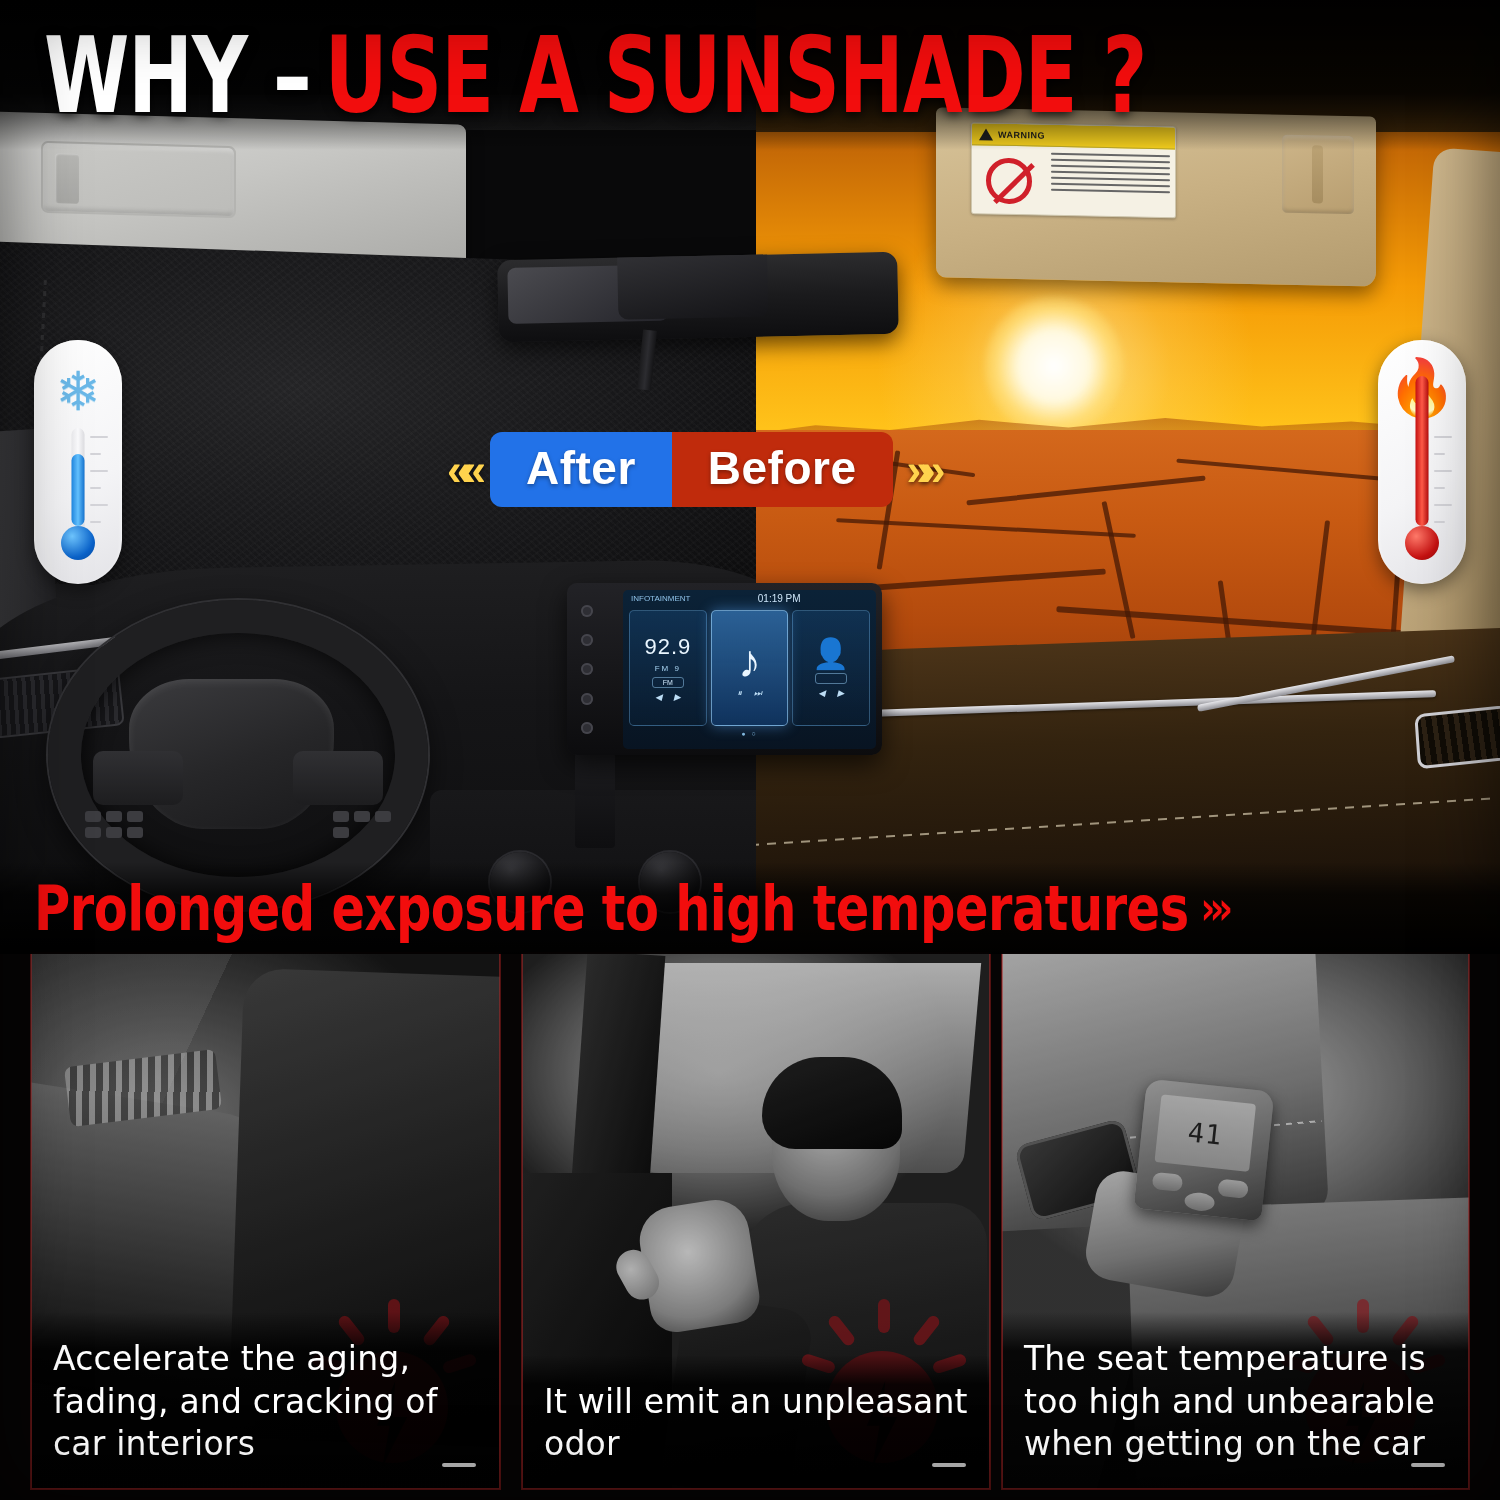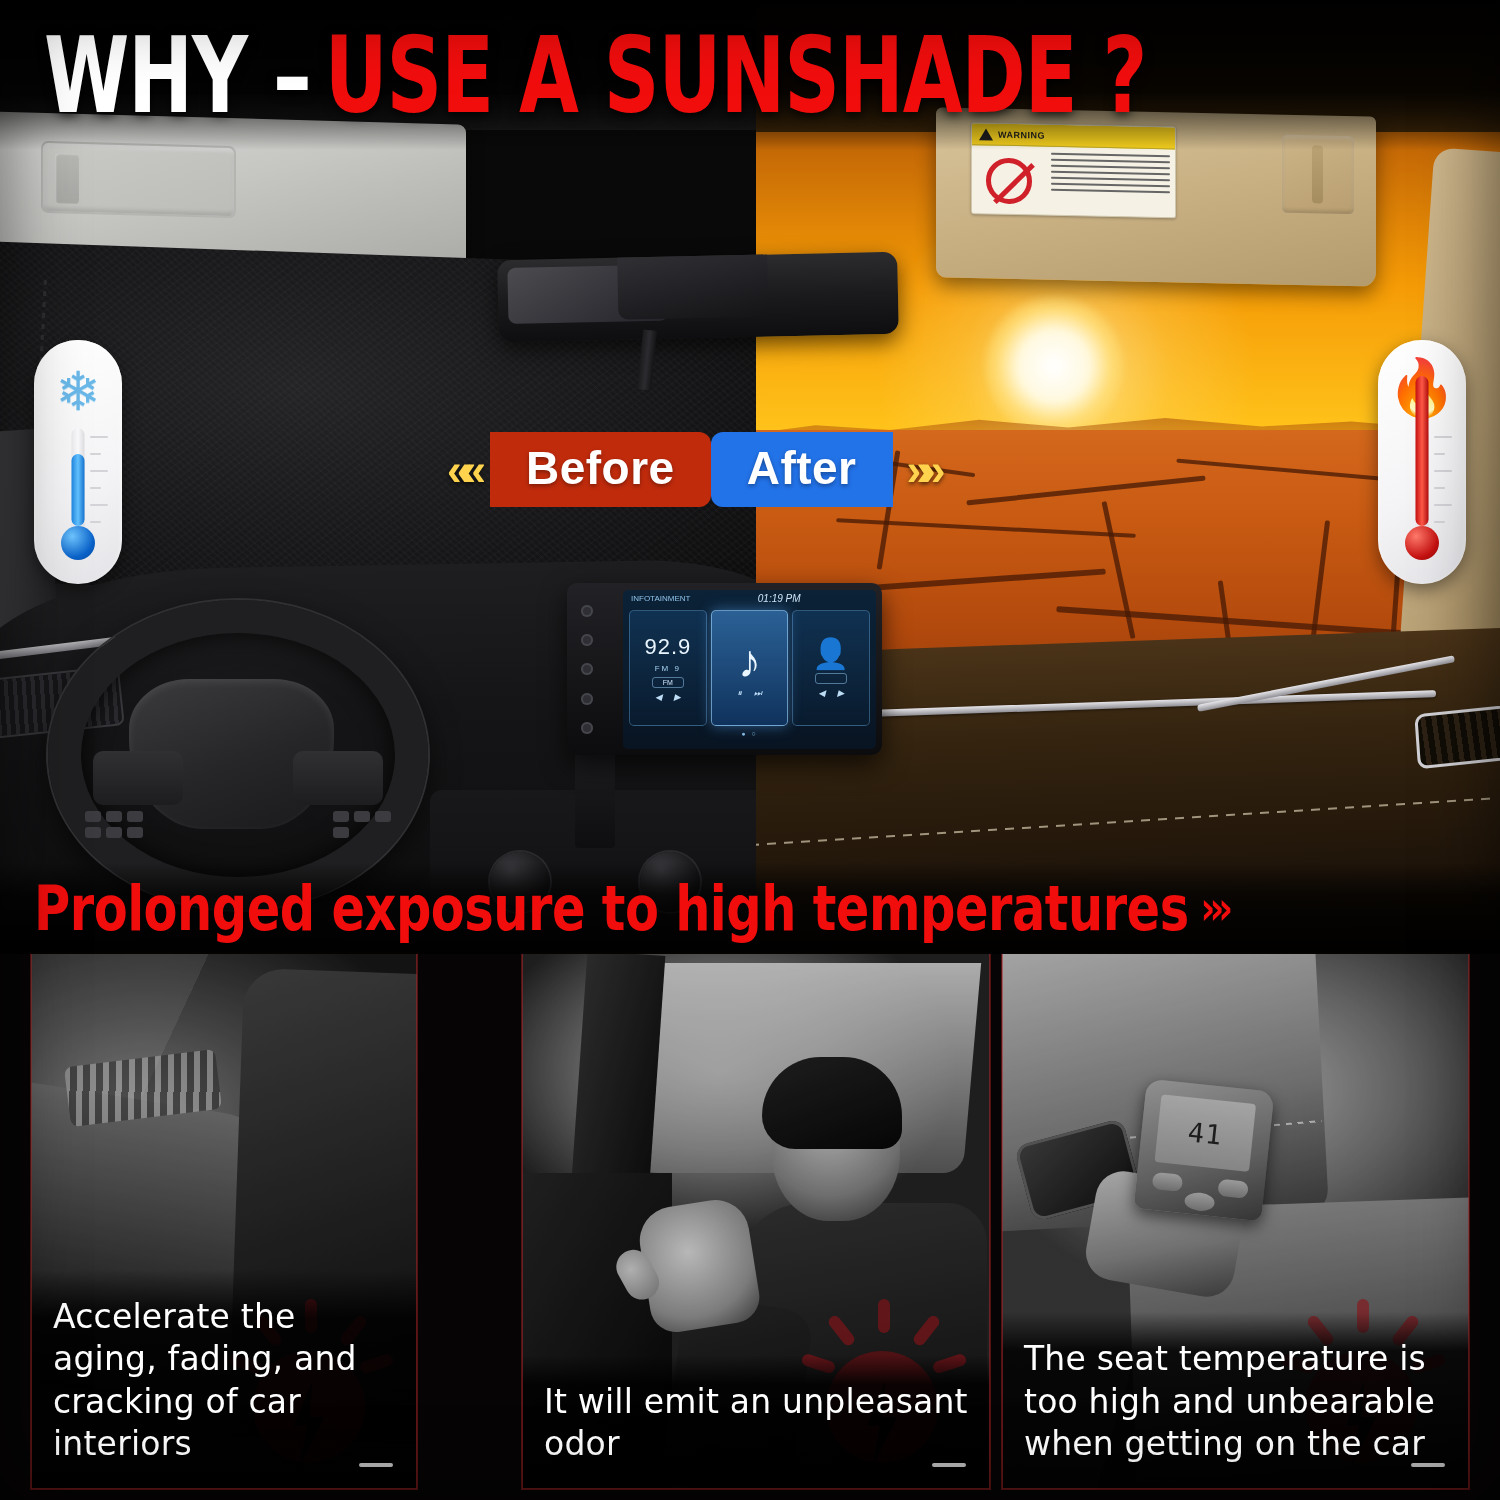--- a/index.html
+++ b/index.html
@@ -305,21 +305,21 @@
     border-radius:10px; box-shadow:0 10px 26px rgba(0,0,0,.65); z-index:5;
     padding:7px 6px 6px 7px; display:flex; gap:6px;
   }
   .hu-side { width:26px; display:flex; flex-direction:column; align-items:center; justify-content:space-around; padding:6px 0; }
   .hu-side b { display:block; width:12px; height:12px; border-radius:50%; background:#2e2e34; box-shadow:inset 0 0 0 2px #45454c; }
   .hu-screen {
     flex:1; background:linear-gradient(180deg,#0b2237 0%,#0a1b2c 55%,#081422 100%);
     border-radius:5px; position:relative; overflow:hidden; color:#d8eaf8;margin-left:17px;
   }
   .hu-top { display:flex; align-items:center; justify-content:space-between; padding:3px 8px 0; font-size:8px; color:#8fc2e8; }
-  .hu-clock { font-size:10px; color:#cfe6f8;font-style:italic; }
+  .hu-clock { font-size:10px; color:#cfe6f8; }
   .hu-body { display:flex; gap:4px; padding:6px 6px 4px; height:126px; }
   .hu-card {
     flex:1; border:1px solid rgba(120,190,240,.35); border-radius:5px;
     background:linear-gradient(180deg, rgba(30,90,150,.30), rgba(12,40,70,.25));
     display:flex; flex-direction:column; align-items:center; justify-content:center; gap:4px;
   }
   .hu-card.mid {
     background:linear-gradient(180deg, rgba(70,150,230,.55), rgba(25,85,160,.45));
     border-color:rgba(160,215,255,.6);
     box-shadow:0 0 14px rgba(90,170,255,.45);
@@ -369,21 +369,21 @@
     display:flex; align-items:center; gap:12px;
   }
   .subhead .arrows { font-size:40px; letter-spacing:-6px; }
 
   
   .panels { position:absolute; left:0; top:952px; width:1500px; height:548px; background:#060404; }
   .panel {
     position:absolute; top:0; height:538px; overflow:hidden;
     border:1px solid rgba(150,30,30,.55);
   }
-  .p1 { left:30px;   width:388px; }
+  .p1 { left:30px;   width:471px; }
   .p2 { left:521px;  width:470px; }
   .p3 { left:1001px; width:469px; }
   .p-photo { position:absolute; inset:0; filter:grayscale(1) contrast(1.05) brightness(.78); }
 
   
   .ph1 {
     background:
       linear-gradient(115deg, rgba(255,255,255,.10) 0 28%, rgba(0,0,0,0) 28%),
       radial-gradient(ellipse 300px 220px at 30% 30%, #8b8b8b 0%, #565656 45%, #1d1d1d 100%),
       linear-gradient(180deg,#6e6e6e 0%,#3a3a3a 55%,#101010 100%);
@@ -662,22 +662,22 @@
           <i></i>
           <i></i>
         </div>
       <div class="fill"></div>
       <div class="bulb"></div>
     </div>
 
     <div class="ab-wrap">
       <span class="chev">««</span>
       <div class="pill">
+        <span class="seg after">After</span>
         <span class="seg before">Before</span>
-        <span class="seg after">After</span>
       </div>
       <span class="chev r">»»</span>
     </div>
 
     <div class="hu-mount"></div>
     <div class="head-unit">
       <div class="hu-side">
         <b></b>
         <b></b>
         <b></b>

